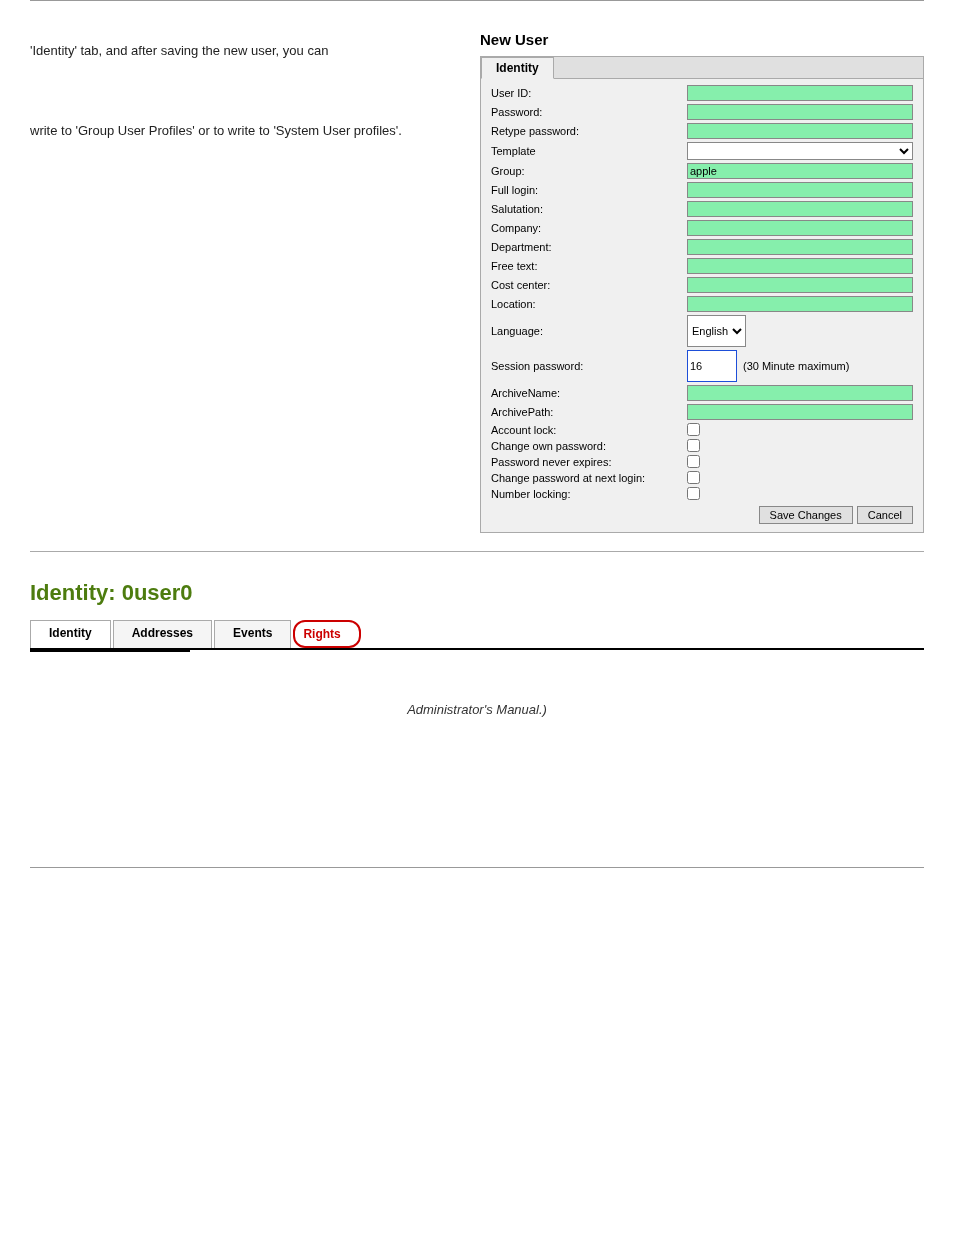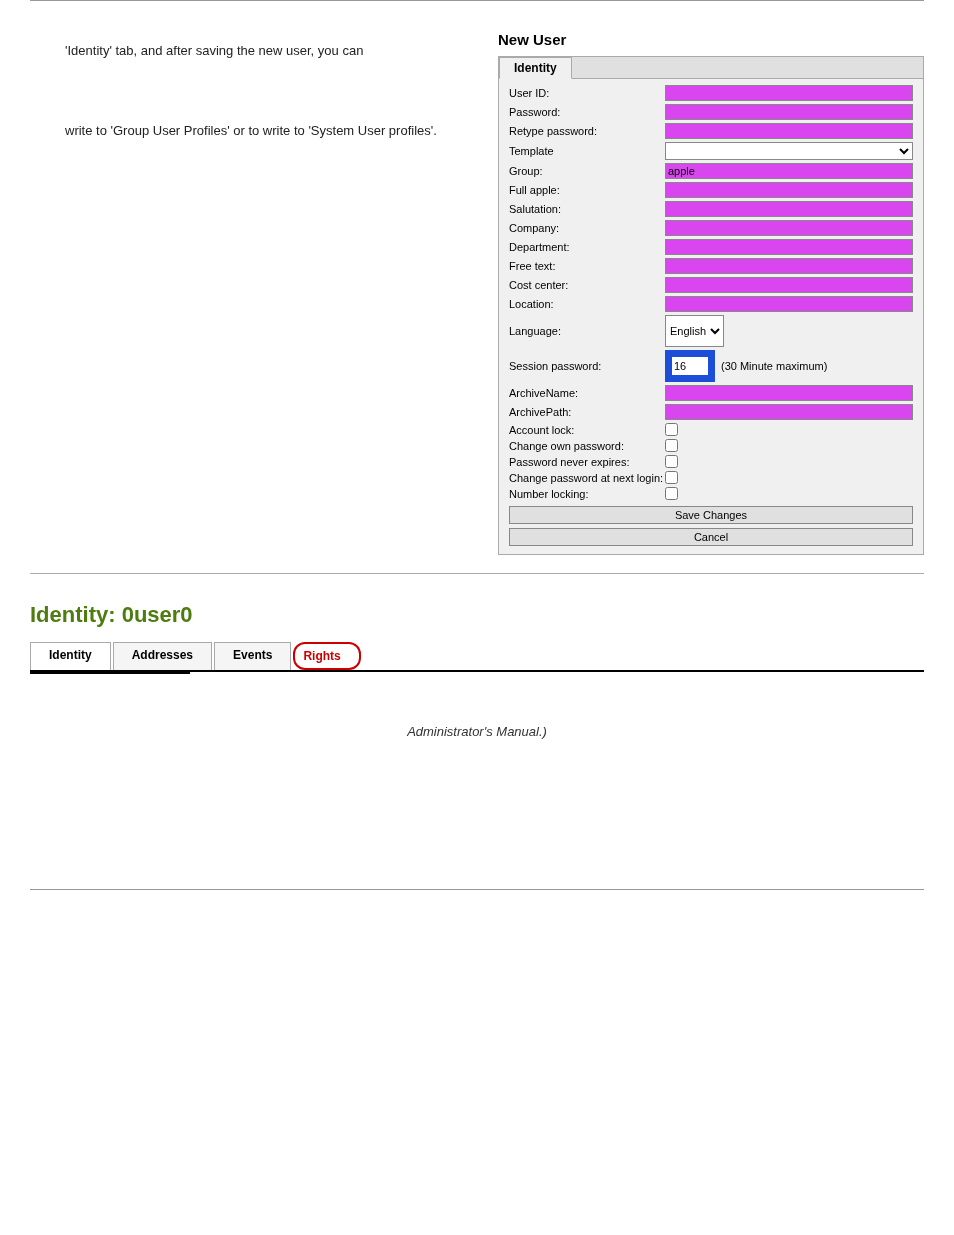--- a/index.html
+++ b/index.html
@@ -20,22 +20,21 @@
     }
 
     .top-rule {
       border-top: 1px solid #999;
       margin: 0 30px;
     }
 
     .main-content {
       display: flex;
       padding: 30px 30px 0 30px;
-      gap: 3px;
-      margin-left: 35px;
+      gap: 20px;
     }
 
     .left-text {
       flex: 0 0 430px;
       font-size: 13px;
       line-height: 1.5;
       color: #222;
       padding-top: 10px;
     }
 
@@ -82,41 +81,41 @@
       background: #f0f0f0;
     }
 
     .form-row {
       display: flex;
       align-items: center;
       margin-bottom: 3px;
     }
 
     .form-label {
-      width: 156px;
+      width: 196px;
       font-size: 11px;
       color: #000;
       text-align: left;
       flex-shrink: 0;
     }
 
     .form-input {
       flex: 1;
       height: 16px;
-      background: #d946ef;
+      background: #86efac;
       border: 1px solid #888;
       font-size: 11px;
       padding: 0 2px;
     }
 
     .form-input-short {
       width: 50px;
       height: 32px;
       background: #fff;
-      border: 7px solid #1d4ed8;
+      border: 1px solid #1d4ed8;
       font-size: 11px;
       padding: 8px 2px;
     }
 
     .form-select {
       height: 32px;
       background: #fff;
       border: 1px solid #888;
       font-size: 11px;
     }
@@ -143,21 +142,20 @@
     .session-note {
       font-size: 11px;
       color: #000;
     }
 
     .button-row {
       display: flex;
       justify-content: flex-end;
       gap: 4px;
       margin-top: 6px;
-      flex-direction: column;
     }
 
     .btn {
       padding: 2px 10px;
       font-size: 11px;
       background: #e0e0e0;
       border: 1px solid #888;
       cursor: pointer;
     }
 
@@ -270,21 +268,21 @@
             </select>
           </div>
 
           <div class="form-row">
             <span class="form-label">Group:</span>
             <input class="form-input" type="text" value="apple" style="">
           </div>
 
 
           <div class="form-row">
-            <span class="form-label">Full apple:</span>
+            <span class="form-label">Full login:</span>
             <input class="form-input" type="text" value="" style="">
           </div>
 
           <div class="form-row">
             <span class="form-label">Salutation:</span>
             <input class="form-input" type="text" value="" style="">
           </div>
 
           <div class="form-row">
             <span class="form-label">Company:</span>

